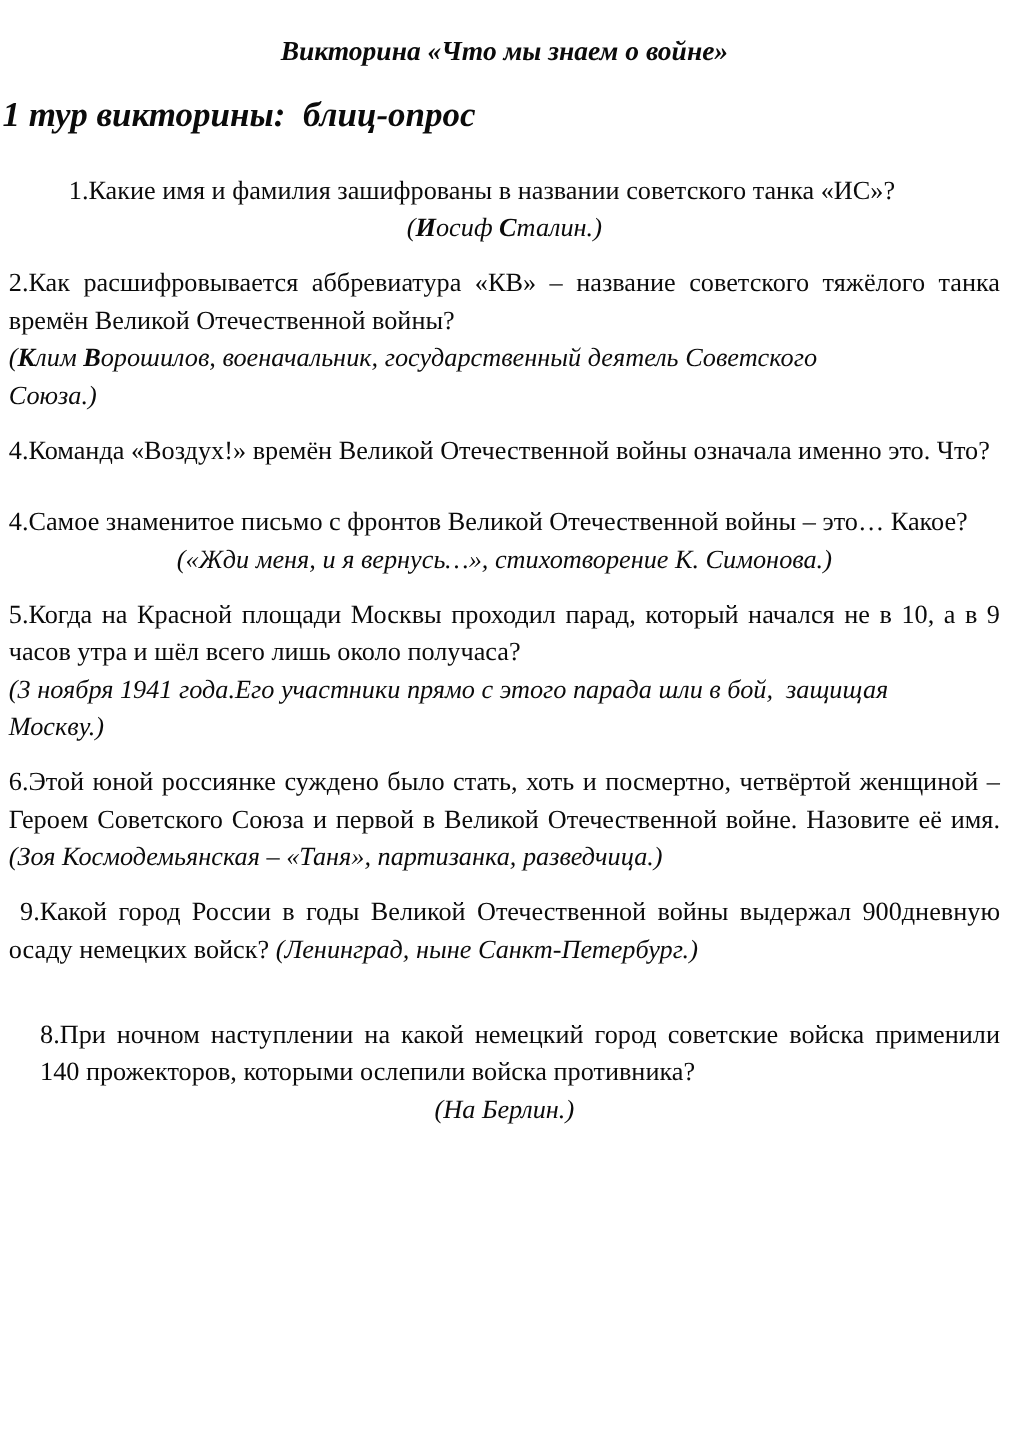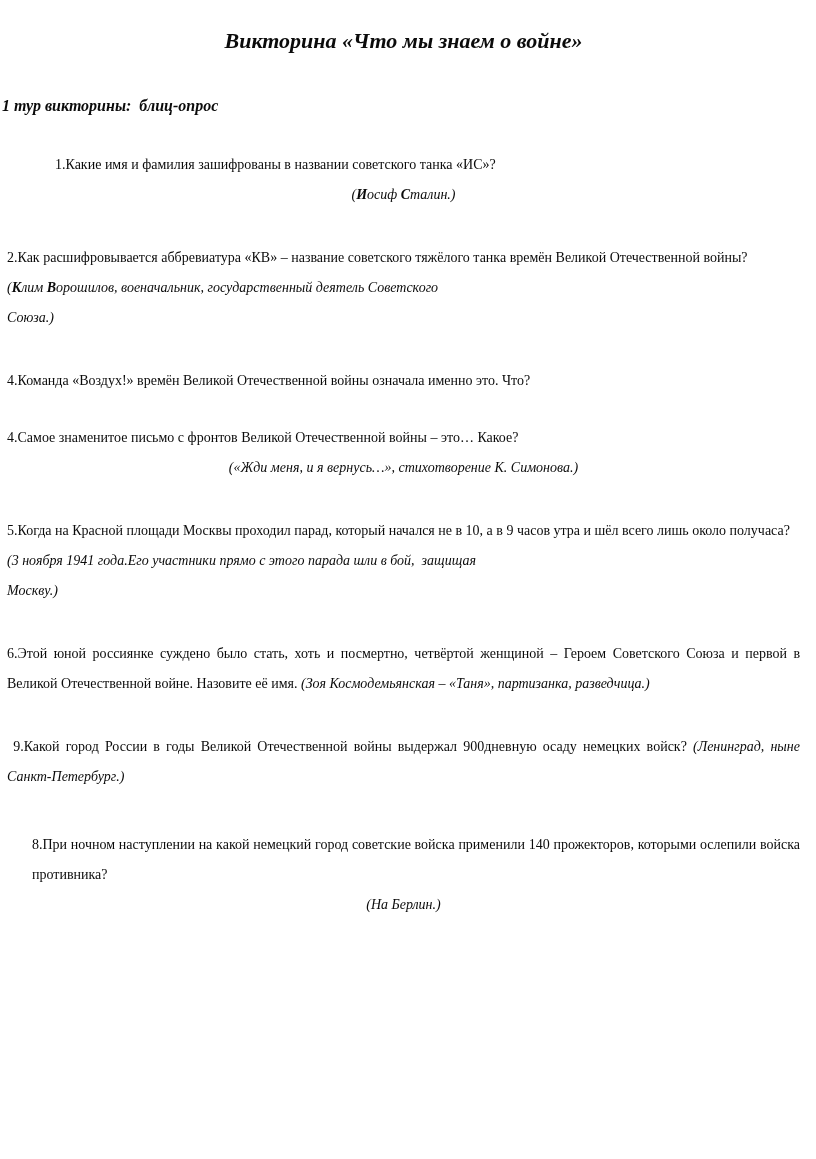--- a/index.html
+++ b/index.html
@@ -16,45 +16,45 @@
   }
   .doc {
     box-sizing: border-box;
     width: 816px;
     height: 908px;
     padding: 26px 16px 16px 7px;
     background: #ffffff;
   }
   p {
     margin: 0;
-    font-size: 14px;
+    font-size: 21px;
     line-height: 30px;
     white-space: pre-wrap;
   }
   .title {
     font-size: 22px;
     font-weight: bold;
     font-style: italic;
     text-align: center;
   }
   .heading {
-    font-size: 16px;
+    font-size: 28px;
     font-weight: bold;
     font-style: italic;
-    margin-top: 35px;
+    margin-top: 22px;
     margin-left: -5px;
   }
   .right   { text-align: center; }
   .justify { text-align: justify; }
   .italic  { font-style: italic; }
   .indent  { text-indent: 48px; }
   .one-line { white-space: pre; }
   .mt27 { margin-top: 27px; }
   .mt29 { margin-top: 29px; }
-  .mt33 { margin-top: 33px; }
+  .mt33 { margin-top: 14px; }
   .mt38 { margin-top: 38px; margin-left: 25px; }
   .run-b { font-weight: bold; }
   .run-i { font-style: italic; }
 </style>
 </head>
 <body>
 
 <div class="doc">
 
   <p class="title">Викторина «Что мы знаем о войне»</p>

